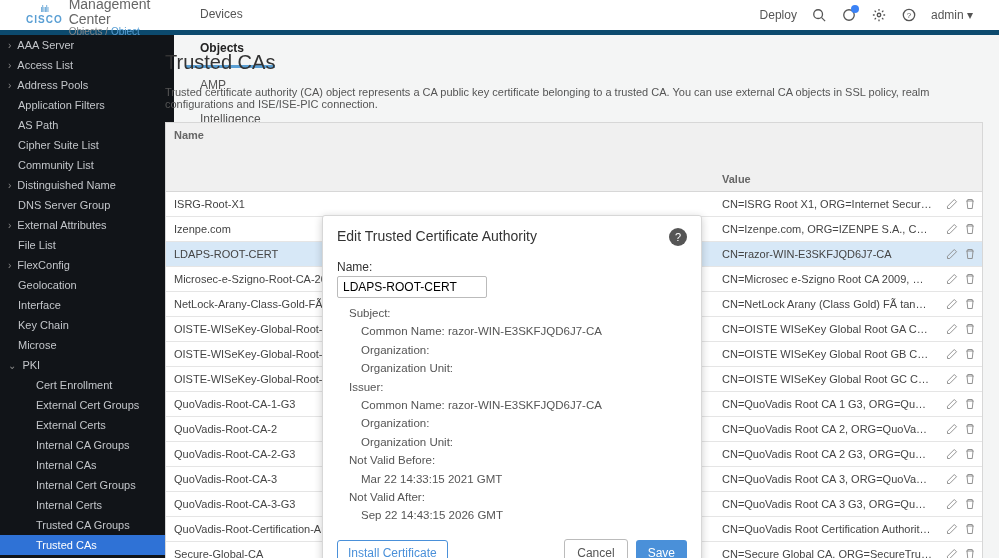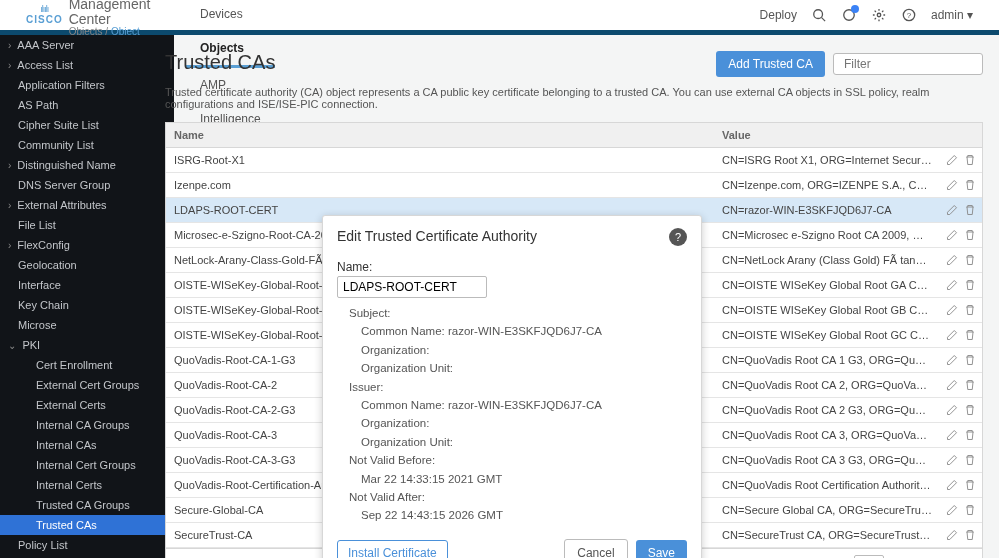--- a/index.html
+++ b/index.html
@@ -37,21 +37,21 @@
   .btn { background:#4a90d9; color:#fff; border:none; border-radius:3px; padding:6px 12px; font-size:12px; cursor:pointer;}
   .btn.secondary { background:#fff; color:#555; border:1px solid #bbb;}
   .filterbox { display:flex; align-items:center; border:1px solid #bbb; border-radius:3px; background:#fff; padding:3px 6px; gap:4px; width:150px;}
   .filterbox input { border:none; outline:none; font-size:12px; flex:1; background:transparent;}
   .desc { font-size:11px; color:#555; margin:12px 0 12px 0;}
   
   
   .tbl { border:1px solid #d7d7d7; background:#fff;}
   .tbl-head { display:flex; background:#f0f0f0; border-bottom:1px solid #d7d7d7; font-size:11px; color:#666; font-weight:600;}
   .tbl-head .c1 { flex:0 0 548px; padding:6px 8px;}
-  .tbl-head .c2 { flex:1; padding:6px 8px;}
+  .tbl-head .c2 { flex:1; padding:6px 8px;margin-top:44px;}
   .tbl-row { display:flex; border-bottom:1px solid #e5e5e5; font-size:11px; color:#444; align-items:center;}
   .tbl-row .c1 { flex:0 0 548px; padding:6px 8px; overflow:hidden; text-overflow:ellipsis; white-space:nowrap;}
   .tbl-row .c2 { flex:1; padding:6px 8px; overflow:hidden; text-overflow:ellipsis; white-space:nowrap;}
   .tbl-row .c3 { flex:0 0 40px; padding:4px 6px; display:flex; gap:6px; justify-content:flex-end; color:#888;}
   .tbl-row.selected { background:#d7e8f7;}
   .row-icon{ width:12px; height:12px; cursor:pointer;}
   
   
   .tfoot { display:flex; align-items:center; justify-content:flex-end; gap:6px; padding:6px 8px; font-size:11px; color:#666; background:#fff; border:1px solid #d7d7d7; border-top:none;}
   .pg { width:16px; height:16px; display:inline-flex; align-items:center; justify-content:center; color:#888; cursor:pointer; font-size:12px;}
@@ -121,20 +121,21 @@
           <text x="8" y="11" font-size="9" text-anchor="middle" fill="#555" stroke="none">?</text>
         </svg>
       </span>
     <span style="cursor:pointer;"><span>admin</span> ▾</span>
   </div>
 </div>
 
 <div class="leftnav" id="leftnav">
     <div class="item parent">AAA Server</div>
     <div class="item parent">Access List</div>
+    <div class="item parent">Address Pools</div>
     <div class="item ">Application Filters</div>
     <div class="item ">AS Path</div>
     <div class="item ">Cipher Suite List</div>
     <div class="item ">Community List</div>
     <div class="item parent">Distinguished Name</div>
     <div class="item ">DNS Server Group</div>
     <div class="item parent">External Attributes</div>
     <div class="item ">File List</div>
     <div class="item parent">FlexConfig</div>
     <div class="item ">Geolocation</div>
@@ -149,30 +150,20 @@
     <div class="item child">Internal CAs</div>
     <div class="item child">Internal Cert Groups</div>
     <div class="item child">Internal Certs</div>
     <div class="item child">Trusted CA Groups</div>
     <div class="item child selected">Trusted CAs</div>
     <div class="item ">Policy List</div>
   </div>
 
 <div class="main">
   <h1 class="page-title">Trusted CAs</h1>
-  <div class="actionrow">
-    <button class="btn">Add Trusted CA</button>
-    <div class="filterbox">
-      <svg viewBox="0 0 16 16" width="12" height="12" fill="none" stroke="#888" stroke-width="1.5">
-          <circle cx="7" cy="7" r="5"></circle>
-          <line x1="11" y1="11" x2="15" y2="15"></line>
-        </svg>
-      <input type="text" placeholder="Filter" style="">
-    </div>
-  </div>
   <p class="desc">Trusted certificate authority (CA) object represents a CA public key certificate belonging to a trusted CA. You can use external CA objects in SSL policy, realm configurations and ISE/ISE-PIC connection.</p>
 
   <div class="tbl">
     <div class="tbl-head">
       <div class="c1">Name</div>
       <div class="c2">Value</div>
     </div>
     <div id="tbody">
         <div class="tbl-row">
           <div class="c1">ISRG-Root-X1</div>

